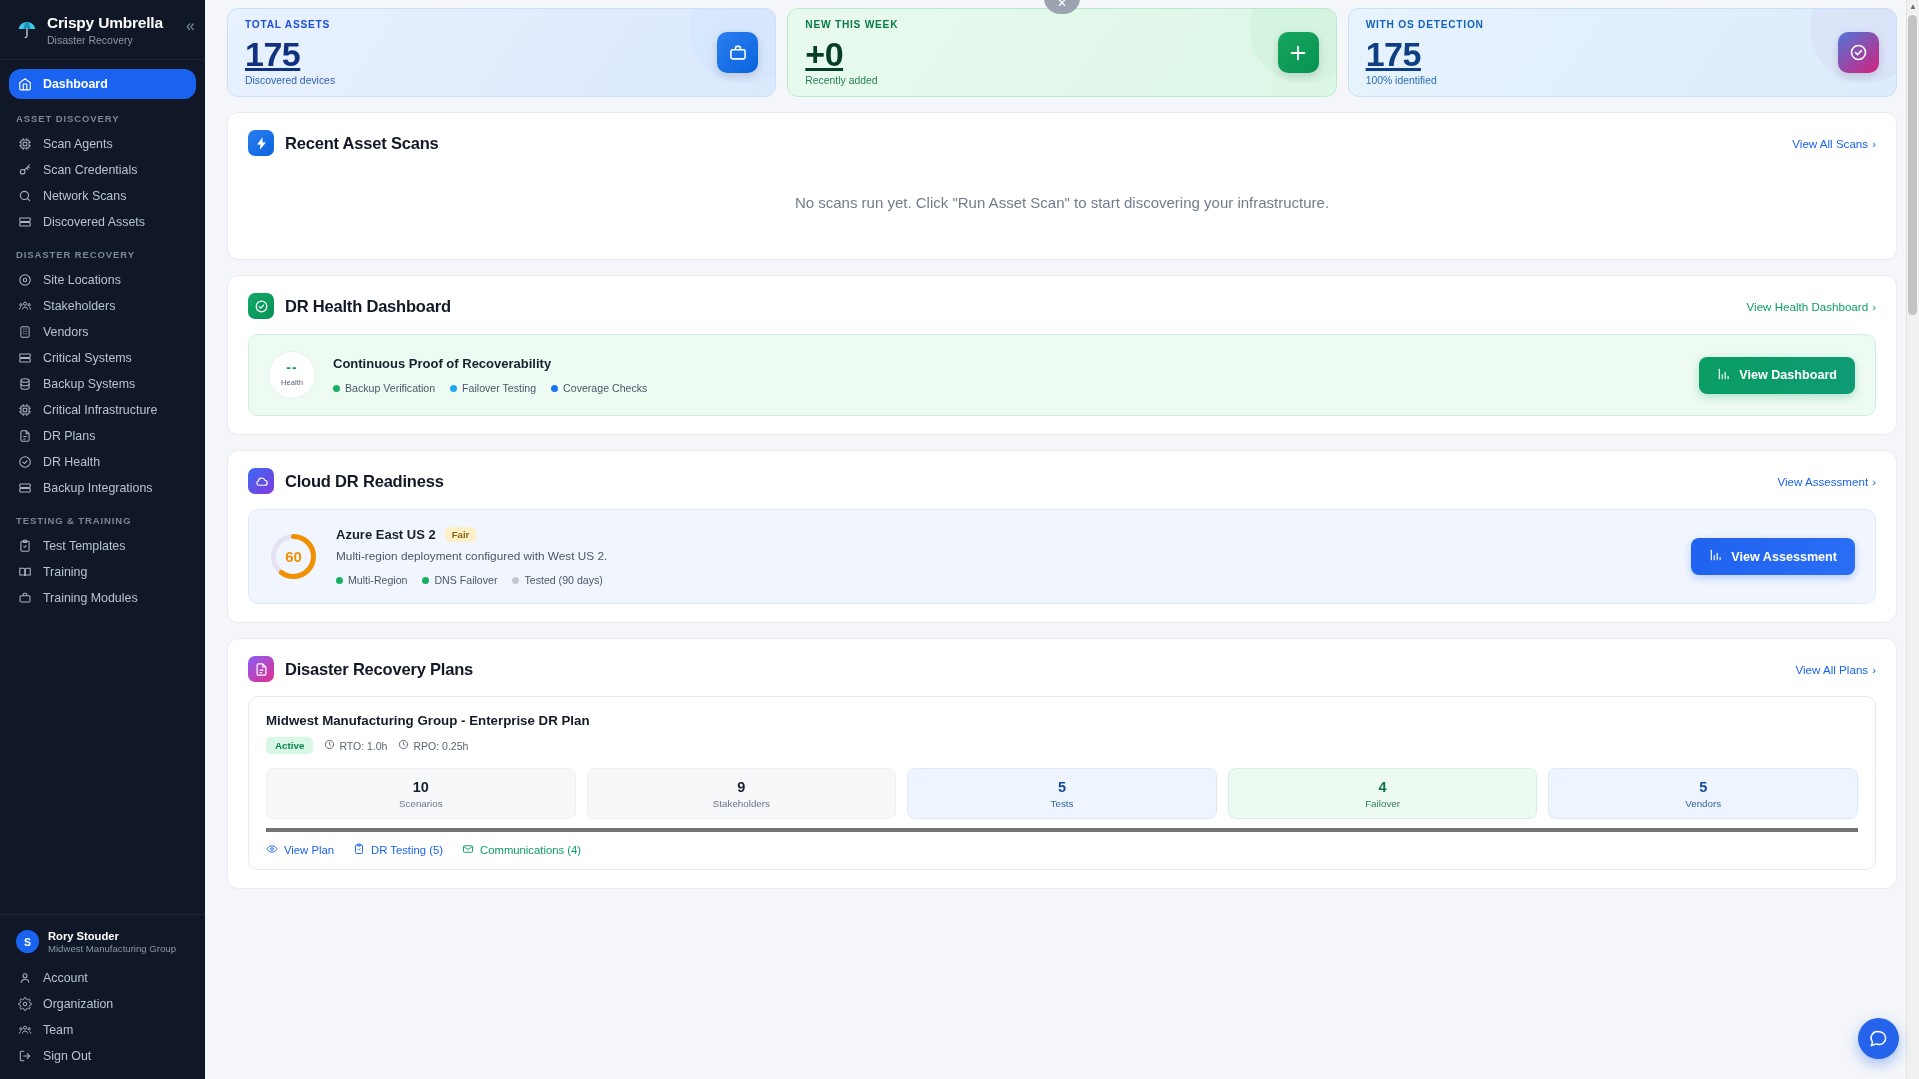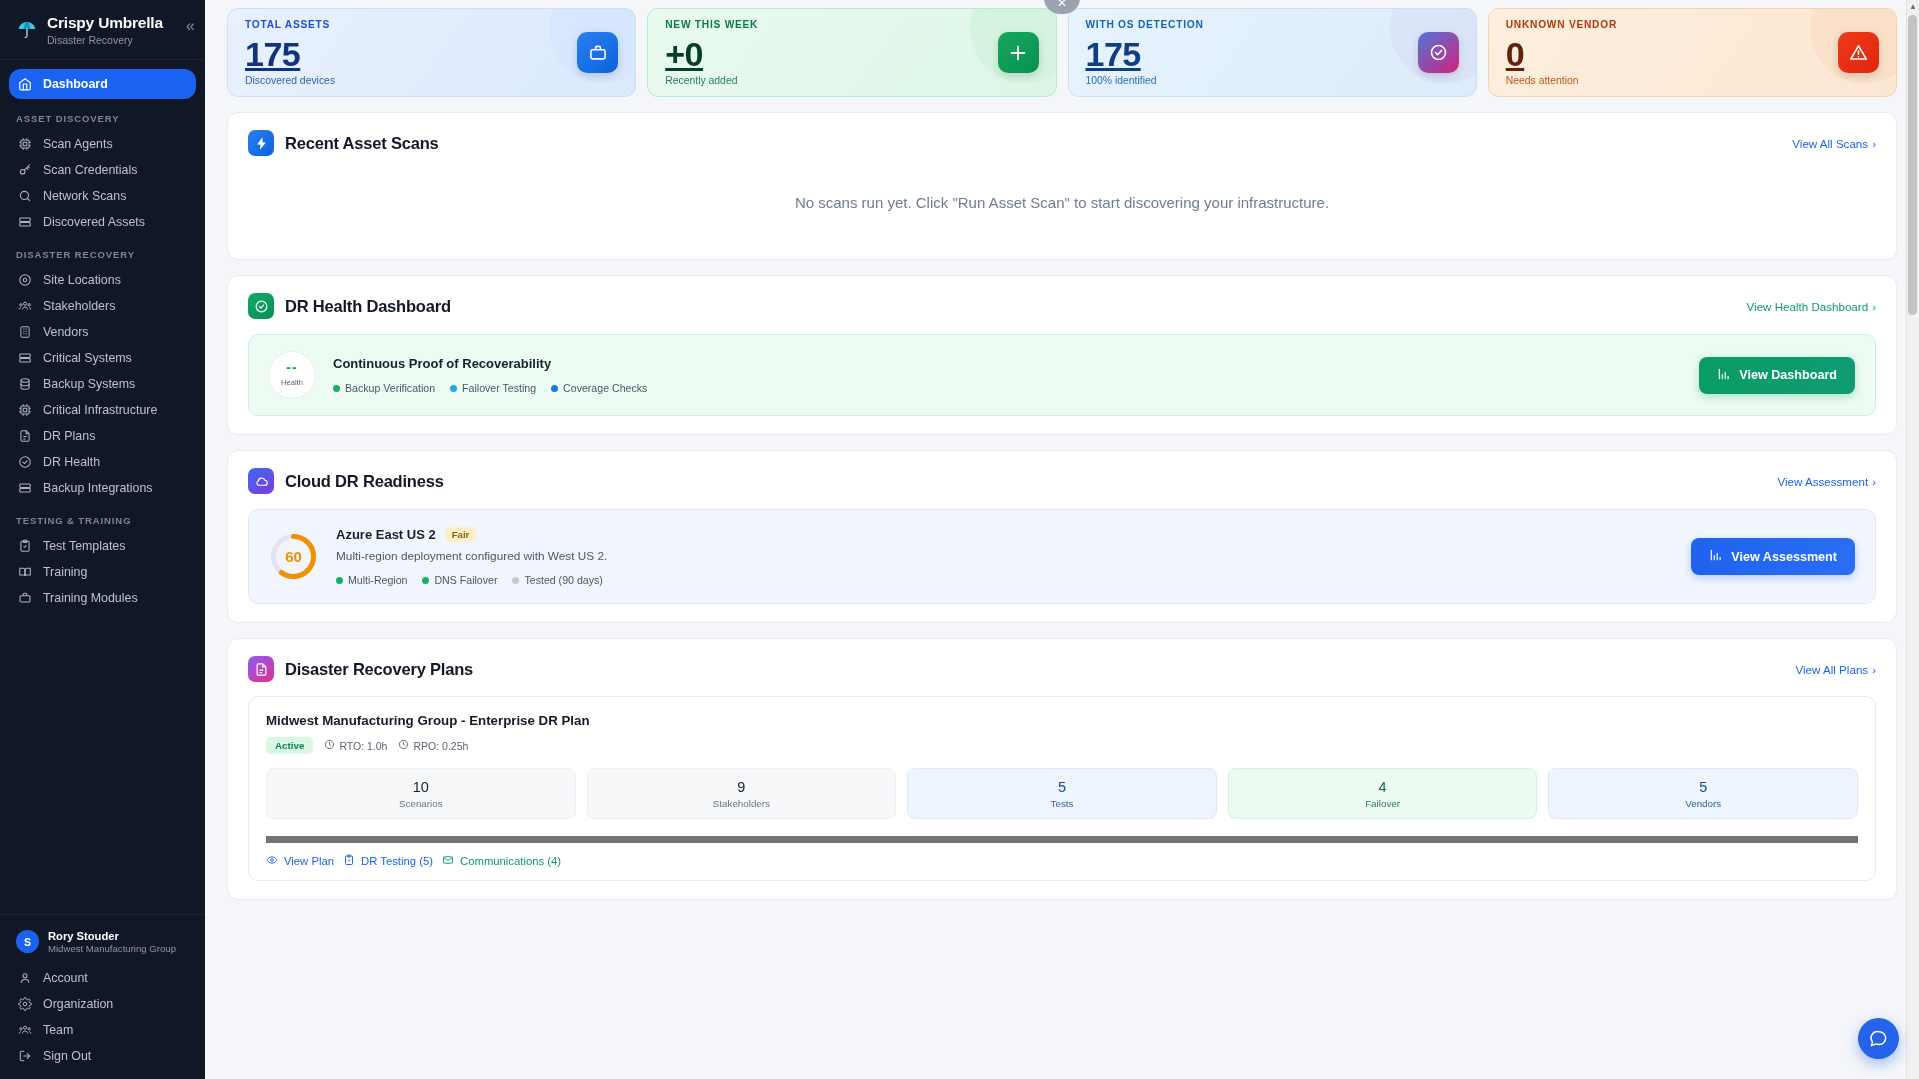--- a/index.html
+++ b/index.html
@@ -159,30 +159,30 @@
 
   
   .plan-card { border: 1px solid #e7eaef; border-radius: 10px; margin-top: 14px; padding: 16px 17px 12px 17px; }
   .plan-title { font-size: 13.3px; font-weight: 700; color: #141b28; }
   .plan-meta { display: flex; align-items: center; gap: 11px; margin-top: 9px; }
   .pill-active { background: #d9f7e5; color: #09834f; font-size: 9.8px; font-weight: 600; padding: 3px 9px; border-radius: 5px; }
   .meta-item { display: flex; align-items: center; gap: 4px; font-size: 10.5px; color: #5a6573; }
 
   .plan-stats { display: flex; gap: 11px; margin-top: 14px; }
   .pstat { flex: 1; border-radius: 8px; padding: 10px 0 9px 0; text-align: center; }
-  .pstat-num { font-size: 14.5px; font-weight: 400; line-height: 1.15; }
+  .pstat-num { font-size: 14.5px; font-weight: 700; line-height: 1.15; }
   .pstat-cap { font-size: 9.8px; margin-top: 2px; }
   .ps-grey  { background: #f7f8fa; border: 1px solid #edeff3; }
   .ps-grey .pstat-num { color: #17202e; } .ps-grey .pstat-cap { color: #6b7585; }
   .ps-blue  { background: #eef5fe; border: 1px solid #dde9fb; }
   .ps-blue .pstat-num { color: #134a9e; } .ps-blue .pstat-cap { color: #33639f; }
   .ps-green { background: #edfaf1; border: 1px solid #d4f0de; }
   .ps-green .pstat-num { color: #0c7345; } .ps-green .pstat-cap { color: #2c7d56; }
 
-  .plan-actions { display: flex; gap: 9px; margin-top: 17px; padding-top: 11px; border-top: 7px solid #737373; }
+  .plan-actions { display: flex; gap: 19px; margin-top: 9px; padding-top: 11px; border-top: 4px solid #737373; }
   .paction { display: flex; align-items: center; gap: 6px; font-size: 11.3px; font-weight: 500; cursor: pointer; }
   .pa-blue { color: #1a63f0; } .pa-green { color: #0d9e63; }
 
   
   .fab {
     position: absolute; right: 20px; bottom: 20px; width: 41px; height: 41px;
     border-radius: 50%; background: #2563eb; color: #fff;
     display: flex; align-items: center; justify-content: center;
     box-shadow: 0 5px 14px rgba(37,99,235,.4); cursor: pointer; z-index: 30;
   }
@@ -485,34 +485,20 @@
             <div class="stat-sub" style="color:#2a6fb5">100% identified</div>
           </div>
           <div class="stat-icon" style="background:linear-gradient(140deg,#4f77d8 0%,#d3207e 100%)">
             <svg width="21" height="21" viewBox="0 0 24 24" fill="none" stroke="currentColor" stroke-width="1.8" stroke-linecap="round">
                 <circle cx="12" cy="12" r="8"></circle>
                 <path d="M8.6 12.2l2.3 2.3 4.4-4.6"></path>
               </svg>
           </div>
         </div>
 
-        <div class="stat-card c-orange">
-          <div class="blob" style="background:#fad6bb"></div>
-          <div class="stat-info">
-            <div class="stat-label" style="color:#b03a12">UNKNOWN VENDOR</div>
-            <div class="stat-value" style="color:#63210a">0</div>
-            <div class="stat-sub" style="color:#c2561e">Needs attention</div>
-          </div>
-          <div class="stat-icon" style="background:linear-gradient(140deg,#f0391a 0%,#e0260d 100%)">
-            <svg width="21" height="21" viewBox="0 0 24 24" fill="none" stroke="currentColor" stroke-width="1.8" stroke-linecap="round" stroke-linejoin="round">
-                <path d="M12 4.5L21 19.5H3z"></path>
-                <path d="M12 10v4M12 16.8h.01"></path>
-              </svg>
-          </div>
-        </div>
       </section>
 
       <section class="panel">
         <div class="panel-head">
           <div class="panel-title-wrap">
             <span class="panel-icon" style="background:linear-gradient(140deg,#2b7ef0 0%,#0a63dd 100%)">
               <svg width="15" height="15" viewBox="0 0 24 24" fill="currentColor">
                   <path d="M13.5 2L5 13.5h5.2L9.5 22 19 10.2h-5.3z"></path>
                 </svg>
             </span>

